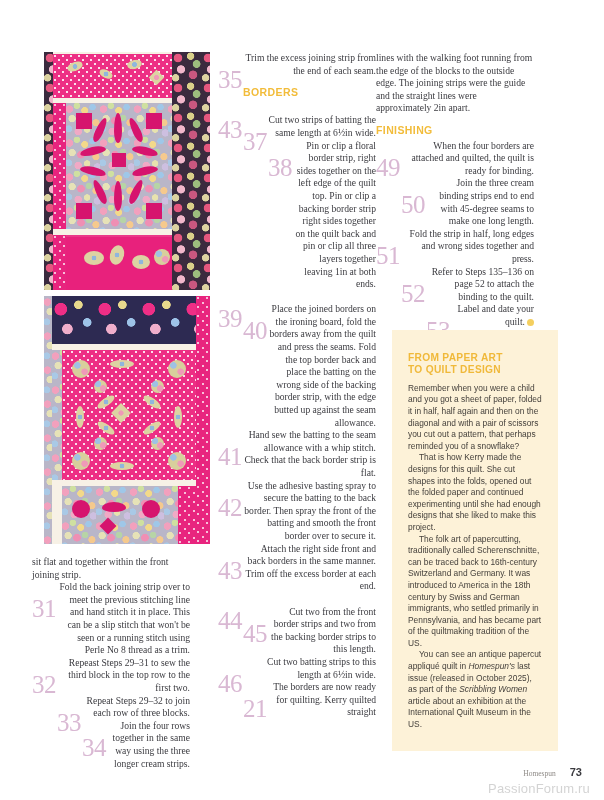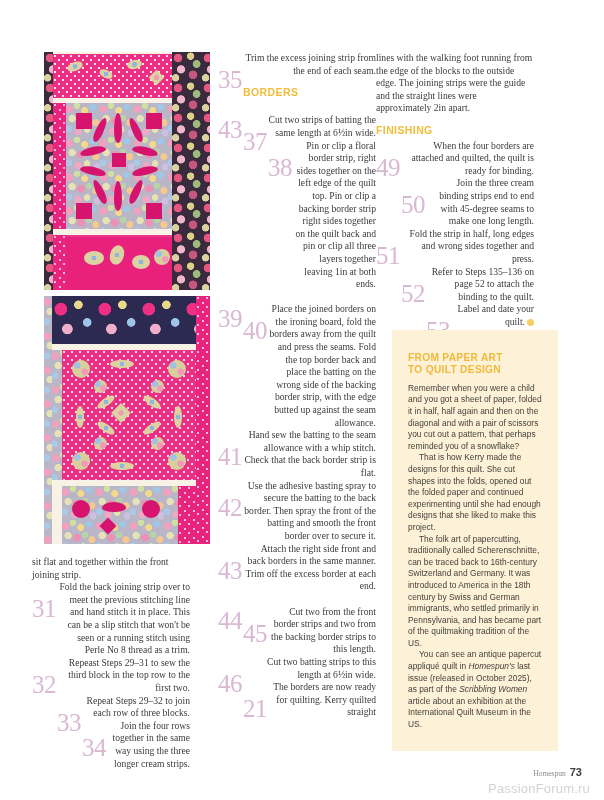--- a/index.html
+++ b/index.html
@@ -212,21 +212,21 @@
   .sb-p.indent { text-indent: 11px; margin-top: 0; }
   .it { font-style: italic; }
 
   
   .footer {
     position: absolute;
     right: 22px;
     bottom: 22px;
     display: flex;
     align-items: baseline;
-    gap: 4px;
+    gap: 14px;
   }
   .footer-mag {
     font-family: "Liberation Serif", "DejaVu Serif", serif;
     font-size: 7.5px;
     color: #8e8a86;
   }
   .footer-page {
     font-family: "Liberation Sans", "DejaVu Sans", sans-serif;
     font-weight: bold;
     font-size: 11px;

